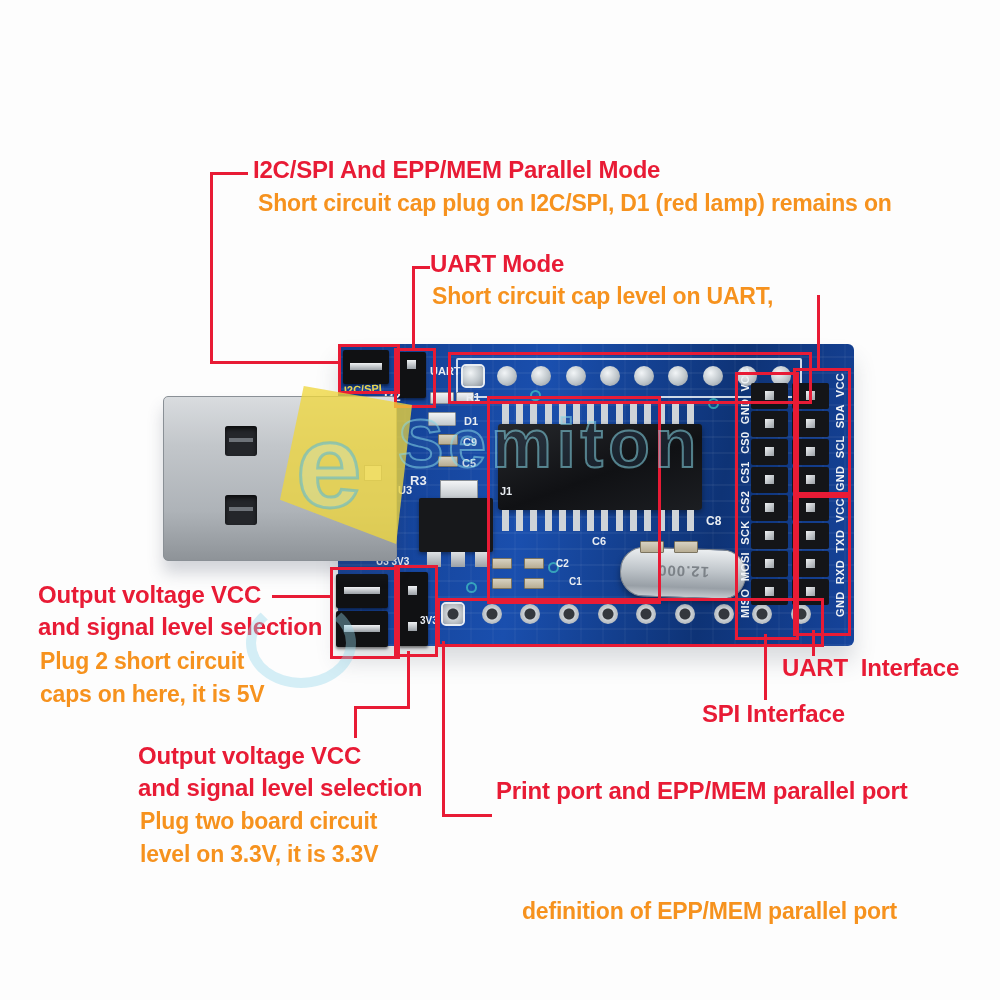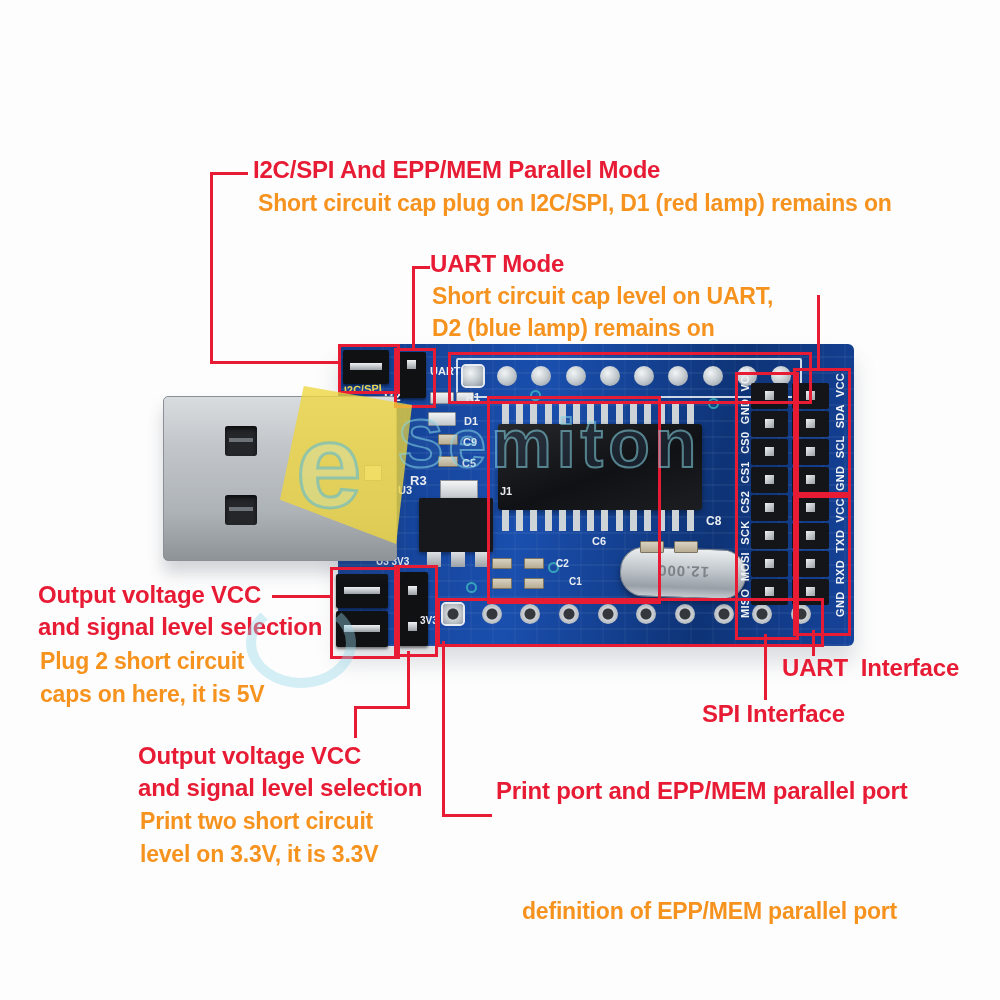--- a/index.html
+++ b/index.html
@@ -237,31 +237,30 @@
   <div class="abs ln" style="left:812px;top:630px;width:3px;height:26px;"></div>
 
   <div class="abs ln" style="left:442px;top:641px;width:3px;height:176px;"></div>
   <div class="abs ln" style="left:442px;top:814px;width:50px;height:3px;"></div>
 
   <div class="abs t-red" style="left:253px;top:156px;">I2C/SPI And EPP/MEM Parallel Mode</div>
   <div class="abs t-orange" style="left:258px;top:190px;">Short circuit cap plug on I2C/SPI, D1 (red lamp) remains on</div>
 
   <div class="abs t-red" style="left:430px;top:250px;">UART Mode</div>
   <div class="abs t-orange" style="left:432px;top:283px;">Short circuit cap level on UART,</div>
-  <div class="abs t-orange" style="left:432px;top:315px;">D2 (blue lamp) remains on</div>
 
 
   <div class="abs t-red" style="left:38px;top:581px;">Output voltage VCC</div>
   <div class="abs t-red" style="left:38px;top:613px;">and signal level selection</div>
   <div class="abs t-orange" style="left:40px;top:648px;">Plug 2 short circuit</div>
   <div class="abs t-orange" style="left:40px;top:681px;">caps on here, it is 5V</div>
 
   <div class="abs t-red" style="left:138px;top:742px;">Output voltage VCC</div>
   <div class="abs t-red" style="left:138px;top:774px;">and signal level selection</div>
-  <div class="abs t-orange" style="left:140px;top:808px;">Print two short circuit</div>
+  <div class="abs t-orange" style="left:140px;top:808px;">Plug two board circuit</div>
   <div class="abs t-orange" style="left:140px;top:841px;">level on 3.3V, it is 3.3V</div>
 
   <div class="abs t-red" style="left:782px;top:654px;">UART  Interface</div>
   <div class="abs t-red" style="left:702px;top:700px;">SPI Interface</div>
 
   <div class="abs t-red" style="left:496px;top:777px;">Print port and EPP/MEM parallel port</div>
   <div class="abs t-orange" style="left:522px;top:866px;margin-top:32px;">definition of EPP/MEM parallel port</div>
 
 </div>
 

